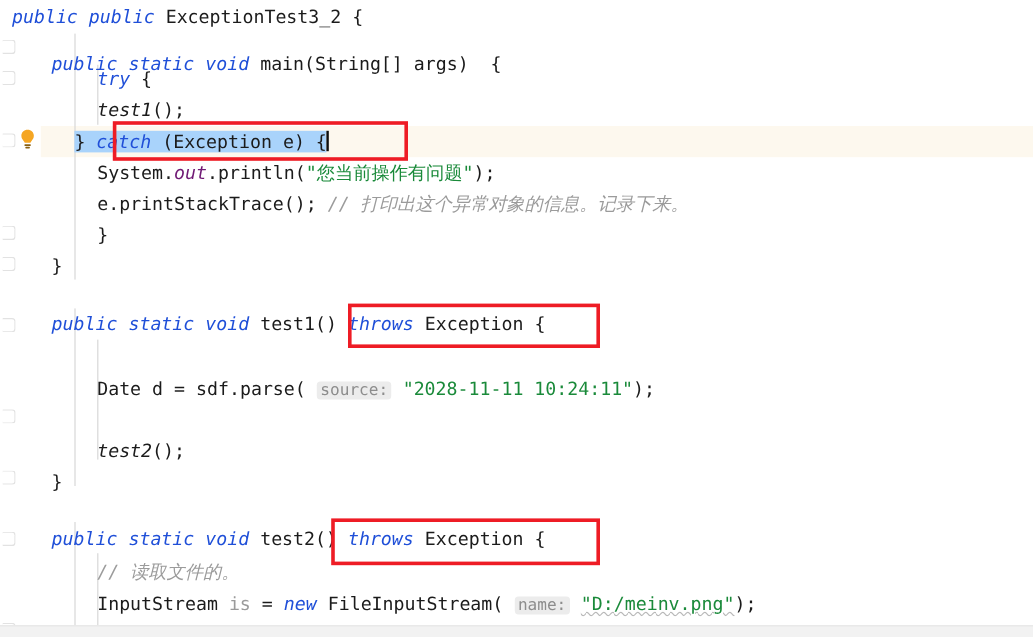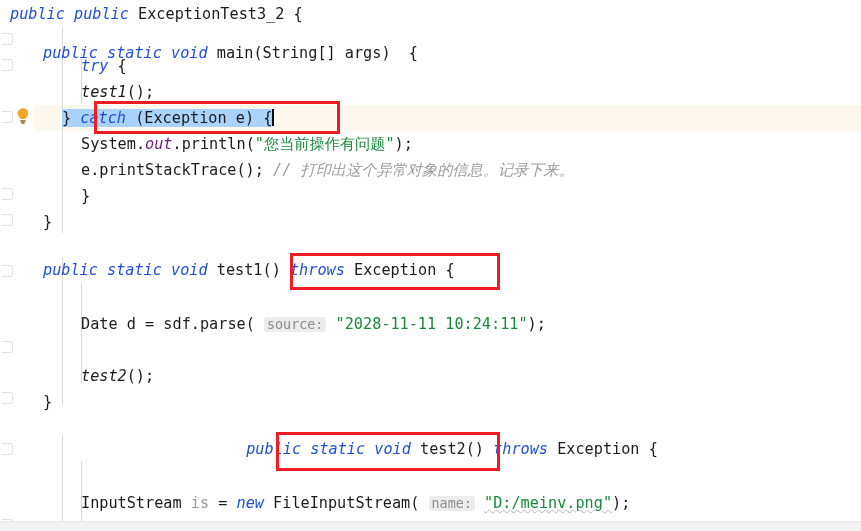--- a/index.html
+++ b/index.html
@@ -198,22 +198,23 @@
     <div class="line" style="top:258px;"><span style="padding-left:43px"></span><span class="kw">public</span> <span class="kw">static</span> <span class="kw">void</span> <span class="plain">test1</span><span class="plain">() </span><span class="kw">throws</span> <span class="typ">Exception</span><span class="plain"> {</span></div>
 
 
     <div class="line" style="top:312px;"><span style="padding-left:81px"></span><span class="typ">Date</span> <span class="plain">d</span> <span class="plain">=</span> <span class="plain">sdf</span><span class="plain">.</span><span class="plain">parse</span><span class="plain">( </span><span class="hint">source:</span> <span class="str">"2028-11-11 10:24:11"</span><span class="plain">);</span></div>
 
 
     <div class="line" style="top:364px;"><span style="padding-left:81px"></span><span class="mth">test2</span><span class="plain">();</span></div>
 
     <div class="line" style="top:390px;"><span style="padding-left:43px"></span><span class="plain">}</span></div>
 
-    <div class="line" style="top:437px;text-align:center;"><span style="padding-left:43px"></span><span class="kw">public</span> <span class="kw">static</span> <span class="kw">void</span> <span class="plain">test2</span><span class="plain">() </span><span class="kw">throws</span> <span class="typ">Exception</span><span class="plain"> {</span></div>
-
+    <div class="line" style="top:437px;"><span style="padding-left:43px"></span><span class="kw">public</span> <span class="kw">static</span> <span class="kw">void</span> <span class="plain">test2</span><span class="plain">() </span><span class="kw">throws</span> <span class="typ">Exception</span><span class="plain"> {</span></div>
+
+    <div class="line" style="top:465px;"><span style="padding-left:81px"></span><span class="cmt">// 读取文件的。</span></div>
 
     <div class="line" style="top:491px;"><span style="padding-left:81px"></span><span class="typ">InputStream</span> <span class="cmt" style="font-style:normal;">is</span> <span class="plain">=</span> <span class="kw">new</span> <span class="typ">FileInputStream</span><span class="plain">( </span><span class="hint">name:</span> <span class="str squiggle">"D:/meinv.png"</span><span class="plain">);</span></div>
 
     <div class="line" style="top:517px;"><span style="padding-left:43px"></span><span class="plain">}</span></div>
   </div>
 
   <div class="redbox" style="left:94px; top:101px; width:246px; height:33px;"></div>
   <div class="redbox" style="left:290px; top:253px; width:210px; height:37px;"></div>
   <div class="redbox" style="left:276px; top:432px; width:224px; height:39px;"></div>
 

